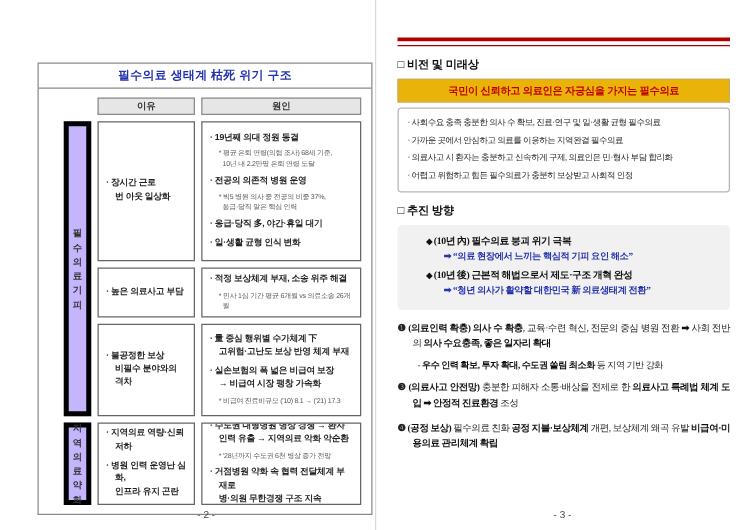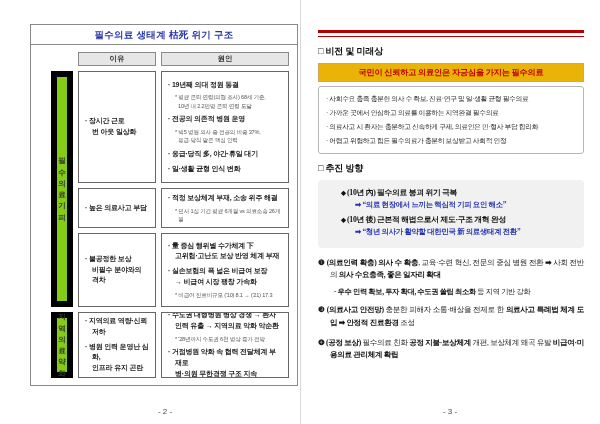--- a/index.html
+++ b/index.html
@@ -1,30 +1,30 @@
 <!DOCTYPE html>
 <html><head>
 <meta charset="utf-8">
 <style>
   html,body{margin:0;padding:0;background:#fff;}
   #canvas{position:relative;width:600px;height:424px;background:#ffffff;overflow:hidden;
           font-family:"Liberation Sans",sans-serif;color:#222;}
   #center-divider{position:absolute;left:300px;top:0;width:1px;height:424px;background:#d9d9d9;}
 
   
-  #left-page{position:absolute;left:30px;top:24px;width:268px;height:362px;
+  #left-page{position:absolute;left:30px;top:50px;width:268px;height:362px;
              border:1px solid #8a8a8a;box-sizing:border-box;background:#fff;}
   #lp-title{height:19px;line-height:19px;text-align:center;font-weight:bold;
             font-size:9.5px;color:#2433ae;border-bottom:1px solid #8a8a8a;letter-spacing:.3px;}
   #lp-grid{position:absolute;left:8px;right:8px;top:27px;bottom:8px;display:grid;
            grid-template-columns:34px 78px 1fr;grid-template-rows:14px 112px 40px 74px 66px;
            column-gap:5px;row-gap:5px;}
   .hdr{background:#e6e6e6;border:1px solid #8a8a8a;display:flex;align-items:center;
        justify-content:center;font-size:7.5px;font-weight:bold;color:#333;}
-  .sidebox{background:#84cc16;border:6px solid #000000;display:flex;align-items:center;
+  .sidebox{background:#c4b5fd;border:4px solid #000000;display:flex;align-items:center;
            justify-content:center;text-align:center;font-size:7.5px;font-weight:bold;
            color:#333;line-height:1.5;white-space:pre-line;margin-left:12px;}
   .cell{background:#fff;border:1px solid #666;box-sizing:border-box;padding:5px 6px;
         overflow:hidden;display:flex;flex-direction:column;justify-content:center;}
   .cell .ln{white-space:pre-line;}
   .cell .bullet{font-size:7px;font-weight:bold;color:#222;line-height:1.55;
                 padding-left:7px;text-indent:-7px;letter-spacing:-0.2px;margin:2px 0;}
   .cell .bullet::before{content:"· ";}
   .cell .sub{font-size:5.6px;font-weight:normal;color:#555;line-height:1.5;
              padding-left:10px;text-indent:-3px;letter-spacing:-0.2px;margin:1px 0 2px 0;}

